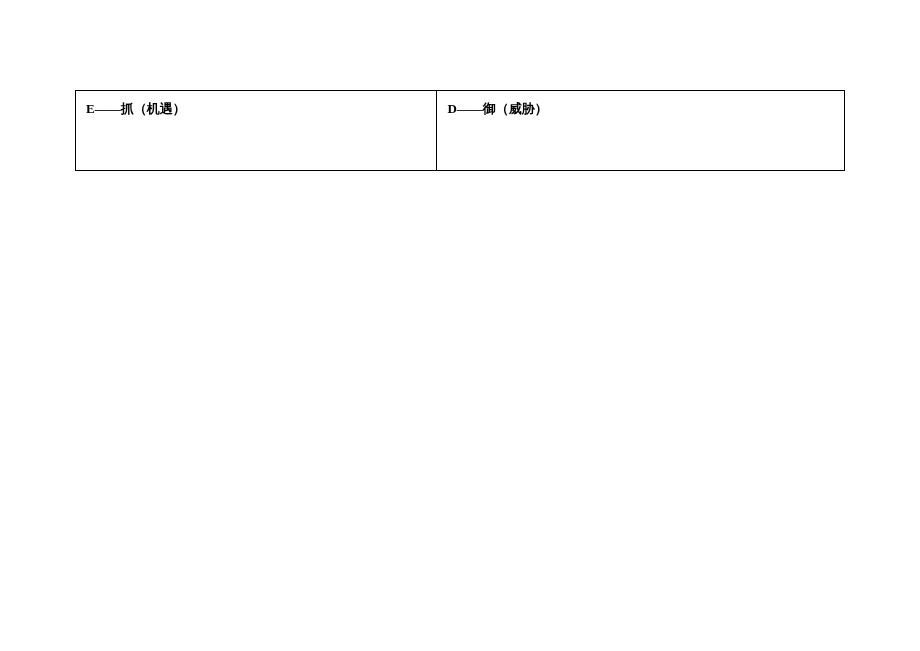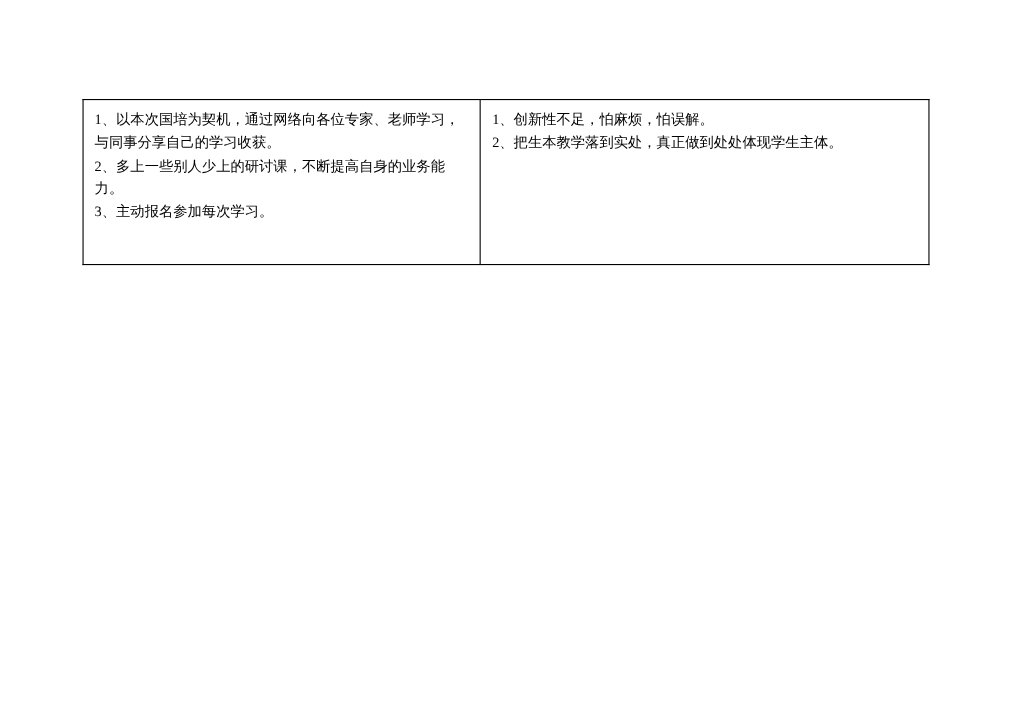--- a/index.html
+++ b/index.html
@@ -41,25 +41,22 @@
     }
     .item {
       display: block;
     }
   </style>
 </head>
 <body>
 
 <table class="table">
   <tbody>
-  <tr>
-    <td class="content-cell col-left">
-      <span class="item">1、以本次国培为契机，通过网络向各位专家、老师学习，与同事分享自己的学习收获。</span>
-      <span class="item">2、多上一些别人少上的研讨课，不断提高自身的业务能力。</span>
-      <span class="item">3、主动报名参加每次学习。</span>
+      <tr>
+    <td class="header-cell col-left">
+      <span>E——抓（机遇）</span>
     </td>
-    <td class="content-cell col-right">
-      <span class="item">1、创新性不足，怕麻烦，怕误解。</span>
-      <span class="item">2、把生本教学落到实处，真正做到处处体现学生主体。</span>
+    <td class="header-cell col-right">
+      <span>D——御（威胁）</span>
     </td>
   </tr>
 </tbody>
   </table>
 
 </body></html>

